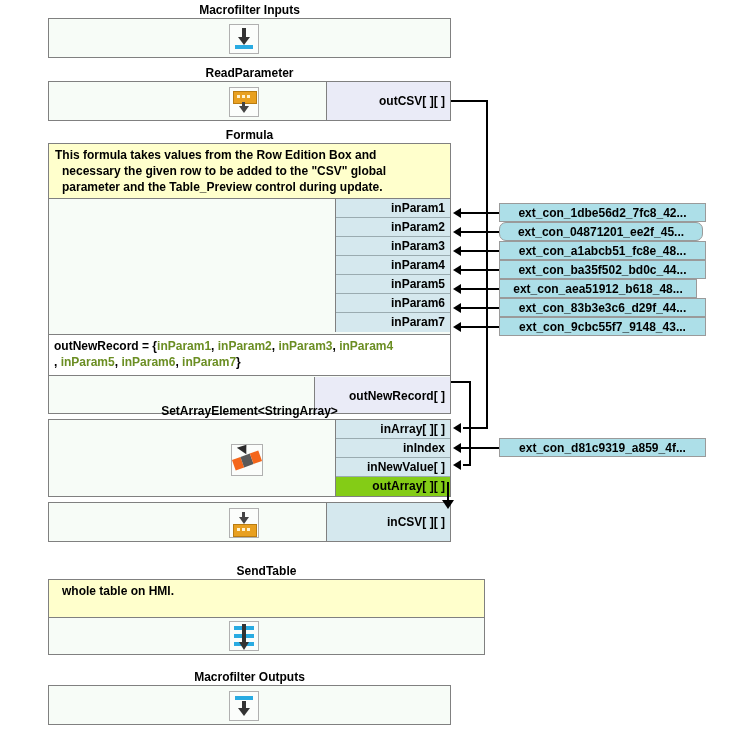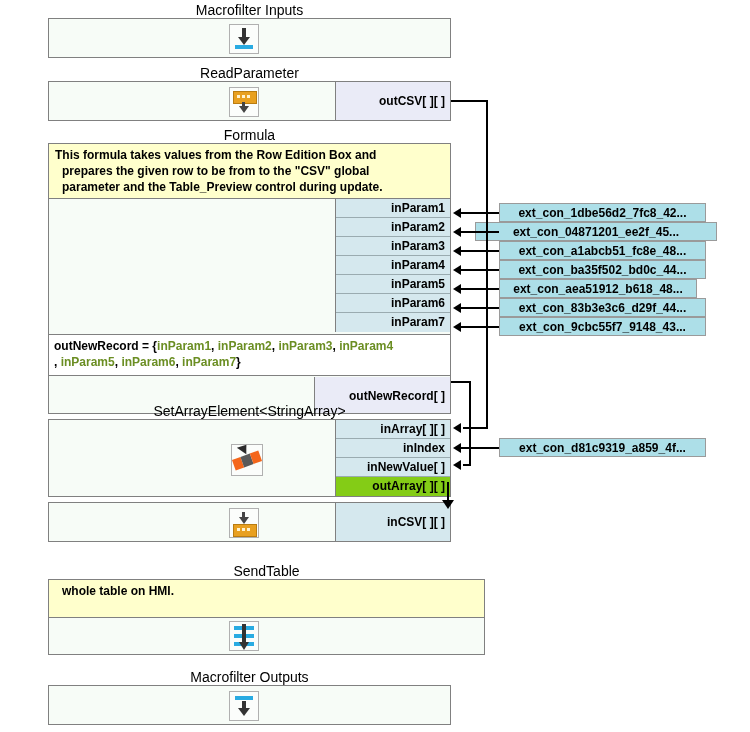--- a/index.html
+++ b/index.html
@@ -23,22 +23,22 @@
     width: 750px;
     height: 732px;
   }
 
   
   .node {
     position: absolute;
   }
   .node-title {
     text-align: center;
-    font-weight: normal;
-    font-size: 14px;
+    font-weight: bold;
+    font-size: 12px;
     line-height: 14px;
     color: #000;
     height: 15px;
     white-space: nowrap;
   }
   .node-box {
     border: 1px solid #808080;
     background: #f7fcf7;
     position: relative;
     box-sizing: border-box;
@@ -98,21 +98,21 @@
     overflow: hidden;
   }
   .port.in  { background: #d5e8ee; }
   .port.out { background: #84cc16; }
   .port.last { border-bottom: none; }
 
   
   .port-single {
     position: absolute;
     right: 0; top: 0; bottom: 0;
-    width: 115px;
+    width: 124px;
     border-left: 1px solid #808080;
     box-sizing: border-box;
     display: flex;
     align-items: center;
     justify-content: flex-end;
     padding-right: 5px;
     font-weight: bold;
     font-size: 12px;
     white-space: nowrap;
   }
@@ -279,21 +279,21 @@
       <div class="port-single out">outCSV[ ][ ]</div>
     </div>
   </div>
 
   <div class="node" style="left:48px; top:128px; width:403px;">
     <div class="node-title">Formula</div>
     <div class="node-box" style="height:271px;">
 
       <div class="note" style="height:55px;">
         <div class="note-line">This formula takes values from the Row Edition Box and</div>
-        <div class="note-line ind">prepares the given row to be from to the "CSV" global</div>
+        <div class="note-line ind">necessary the given row to be added to the "CSV" global</div>
         <div class="note-line ind">parameter and the Table_Preview control during update.</div>
       </div>
 
       <div class="body-area" style="height:134px; position:relative;">
         <div class="ports" style="top:0; height:133px;">
           <div class="port in">inParam1</div>
           <div class="port in">inParam2</div>
           <div class="port in">inParam3</div>
           <div class="port in">inParam4</div>
           <div class="port in">inParam5</div>
@@ -374,21 +374,21 @@
     <div class="node-box" style="height:40px;">
       <div class="icon-holder" style="left:180px; top:5px; width:30px; height:30px;">
         <span class="ico ico-mf-out">
           <i class="bar"></i><i class="shaft"></i><i class="head"></i>
         </span>
       </div>
     </div>
   </div>
 
   <div class="chip" style="left:499px; top:203px; width:207px;">ext_con_1dbe56d2_7fc8_42...</div>
-  <div class="chip" style="left:475px; top:222px; width:242px;">ext_con_04871201_ee2f_45...</div>
+  <div class="chip" style="left:499px; top:222px; width:204px;border-radius:7px;">ext_con_04871201_ee2f_45...</div>
   <div class="chip" style="left:499px; top:241px; width:207px;">ext_con_a1abcb51_fc8e_48...</div>
   <div class="chip" style="left:499px; top:260px; width:207px;">ext_con_ba35f502_bd0c_44...</div>
   <div class="chip" style="left:499px; top:279px; width:198px;">ext_con_aea51912_b618_48...</div>
   <div class="chip" style="left:499px; top:298px; width:207px;">ext_con_83b3e3c6_d29f_44...</div>
   <div class="chip" style="left:499px; top:317px; width:207px;">ext_con_9cbc55f7_9148_43...</div>
   <div class="chip" style="left:499px; top:438px; width:207px;">ext_con_d81c9319_a859_4f...</div>
 
   <div class="wire-h" style="left:461px; top:212px; width:38px;"></div>
   <div class="arrow-left" style="left:453px; top:208px;"></div>
 

